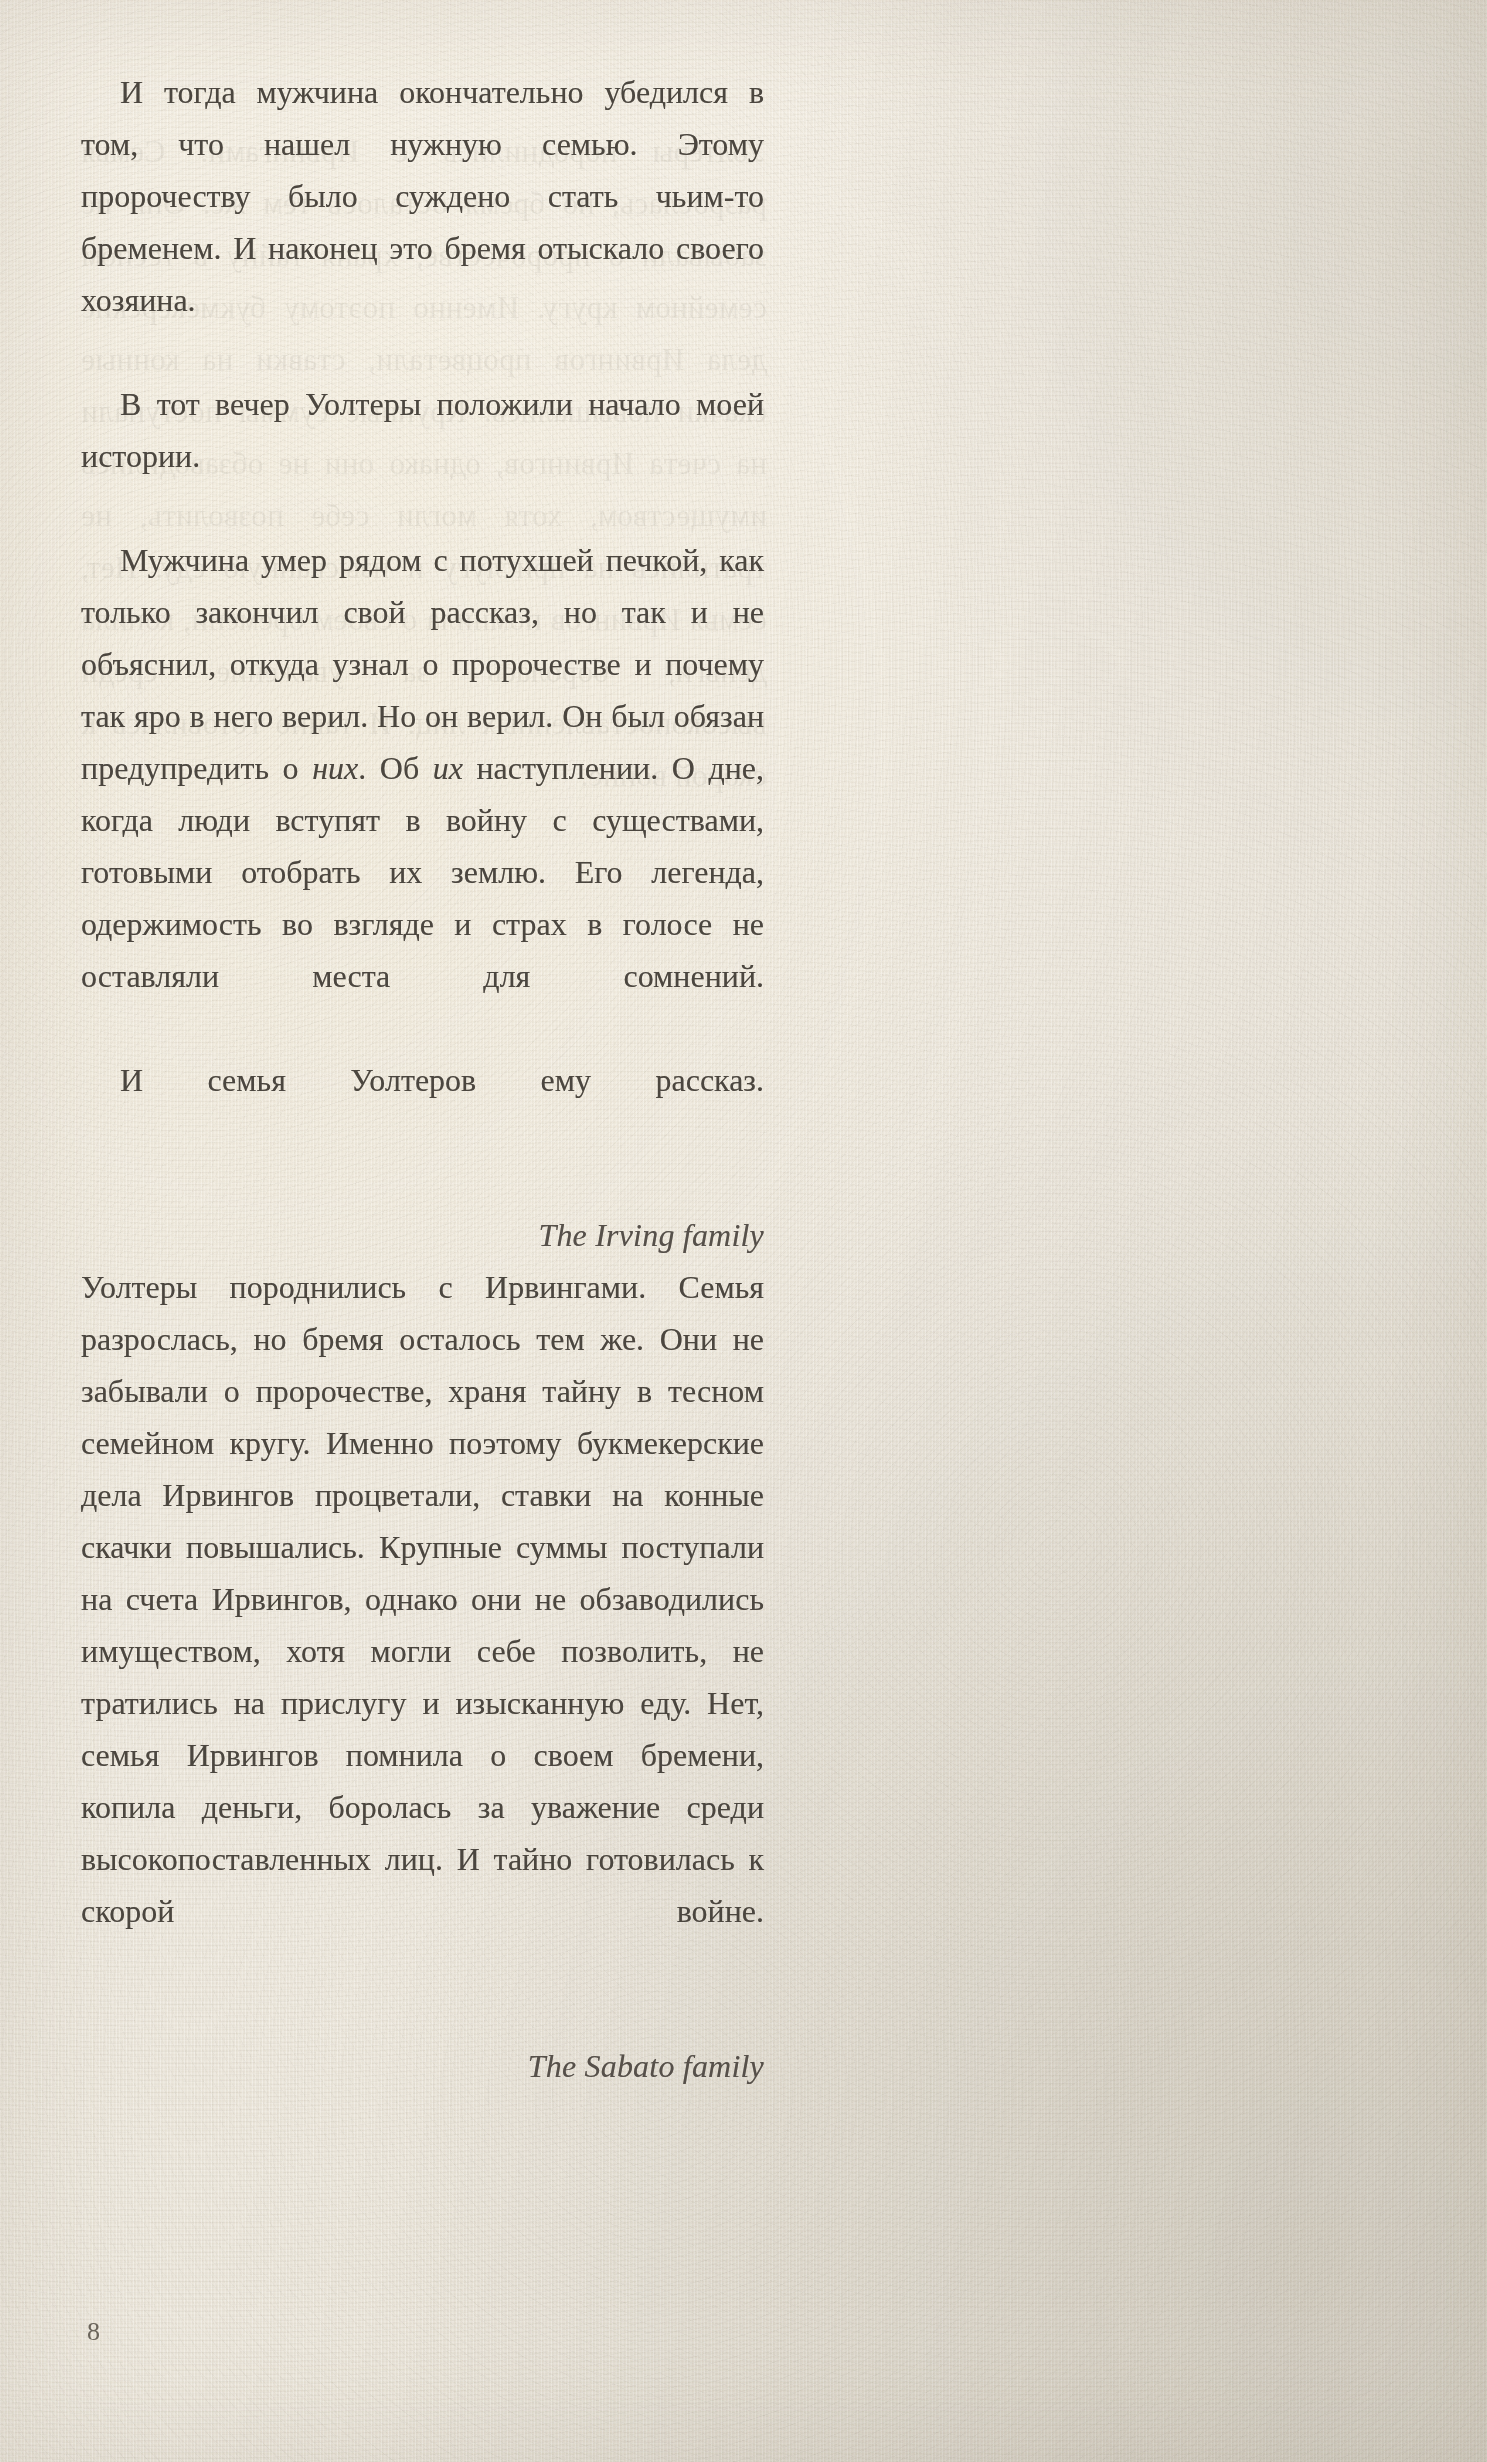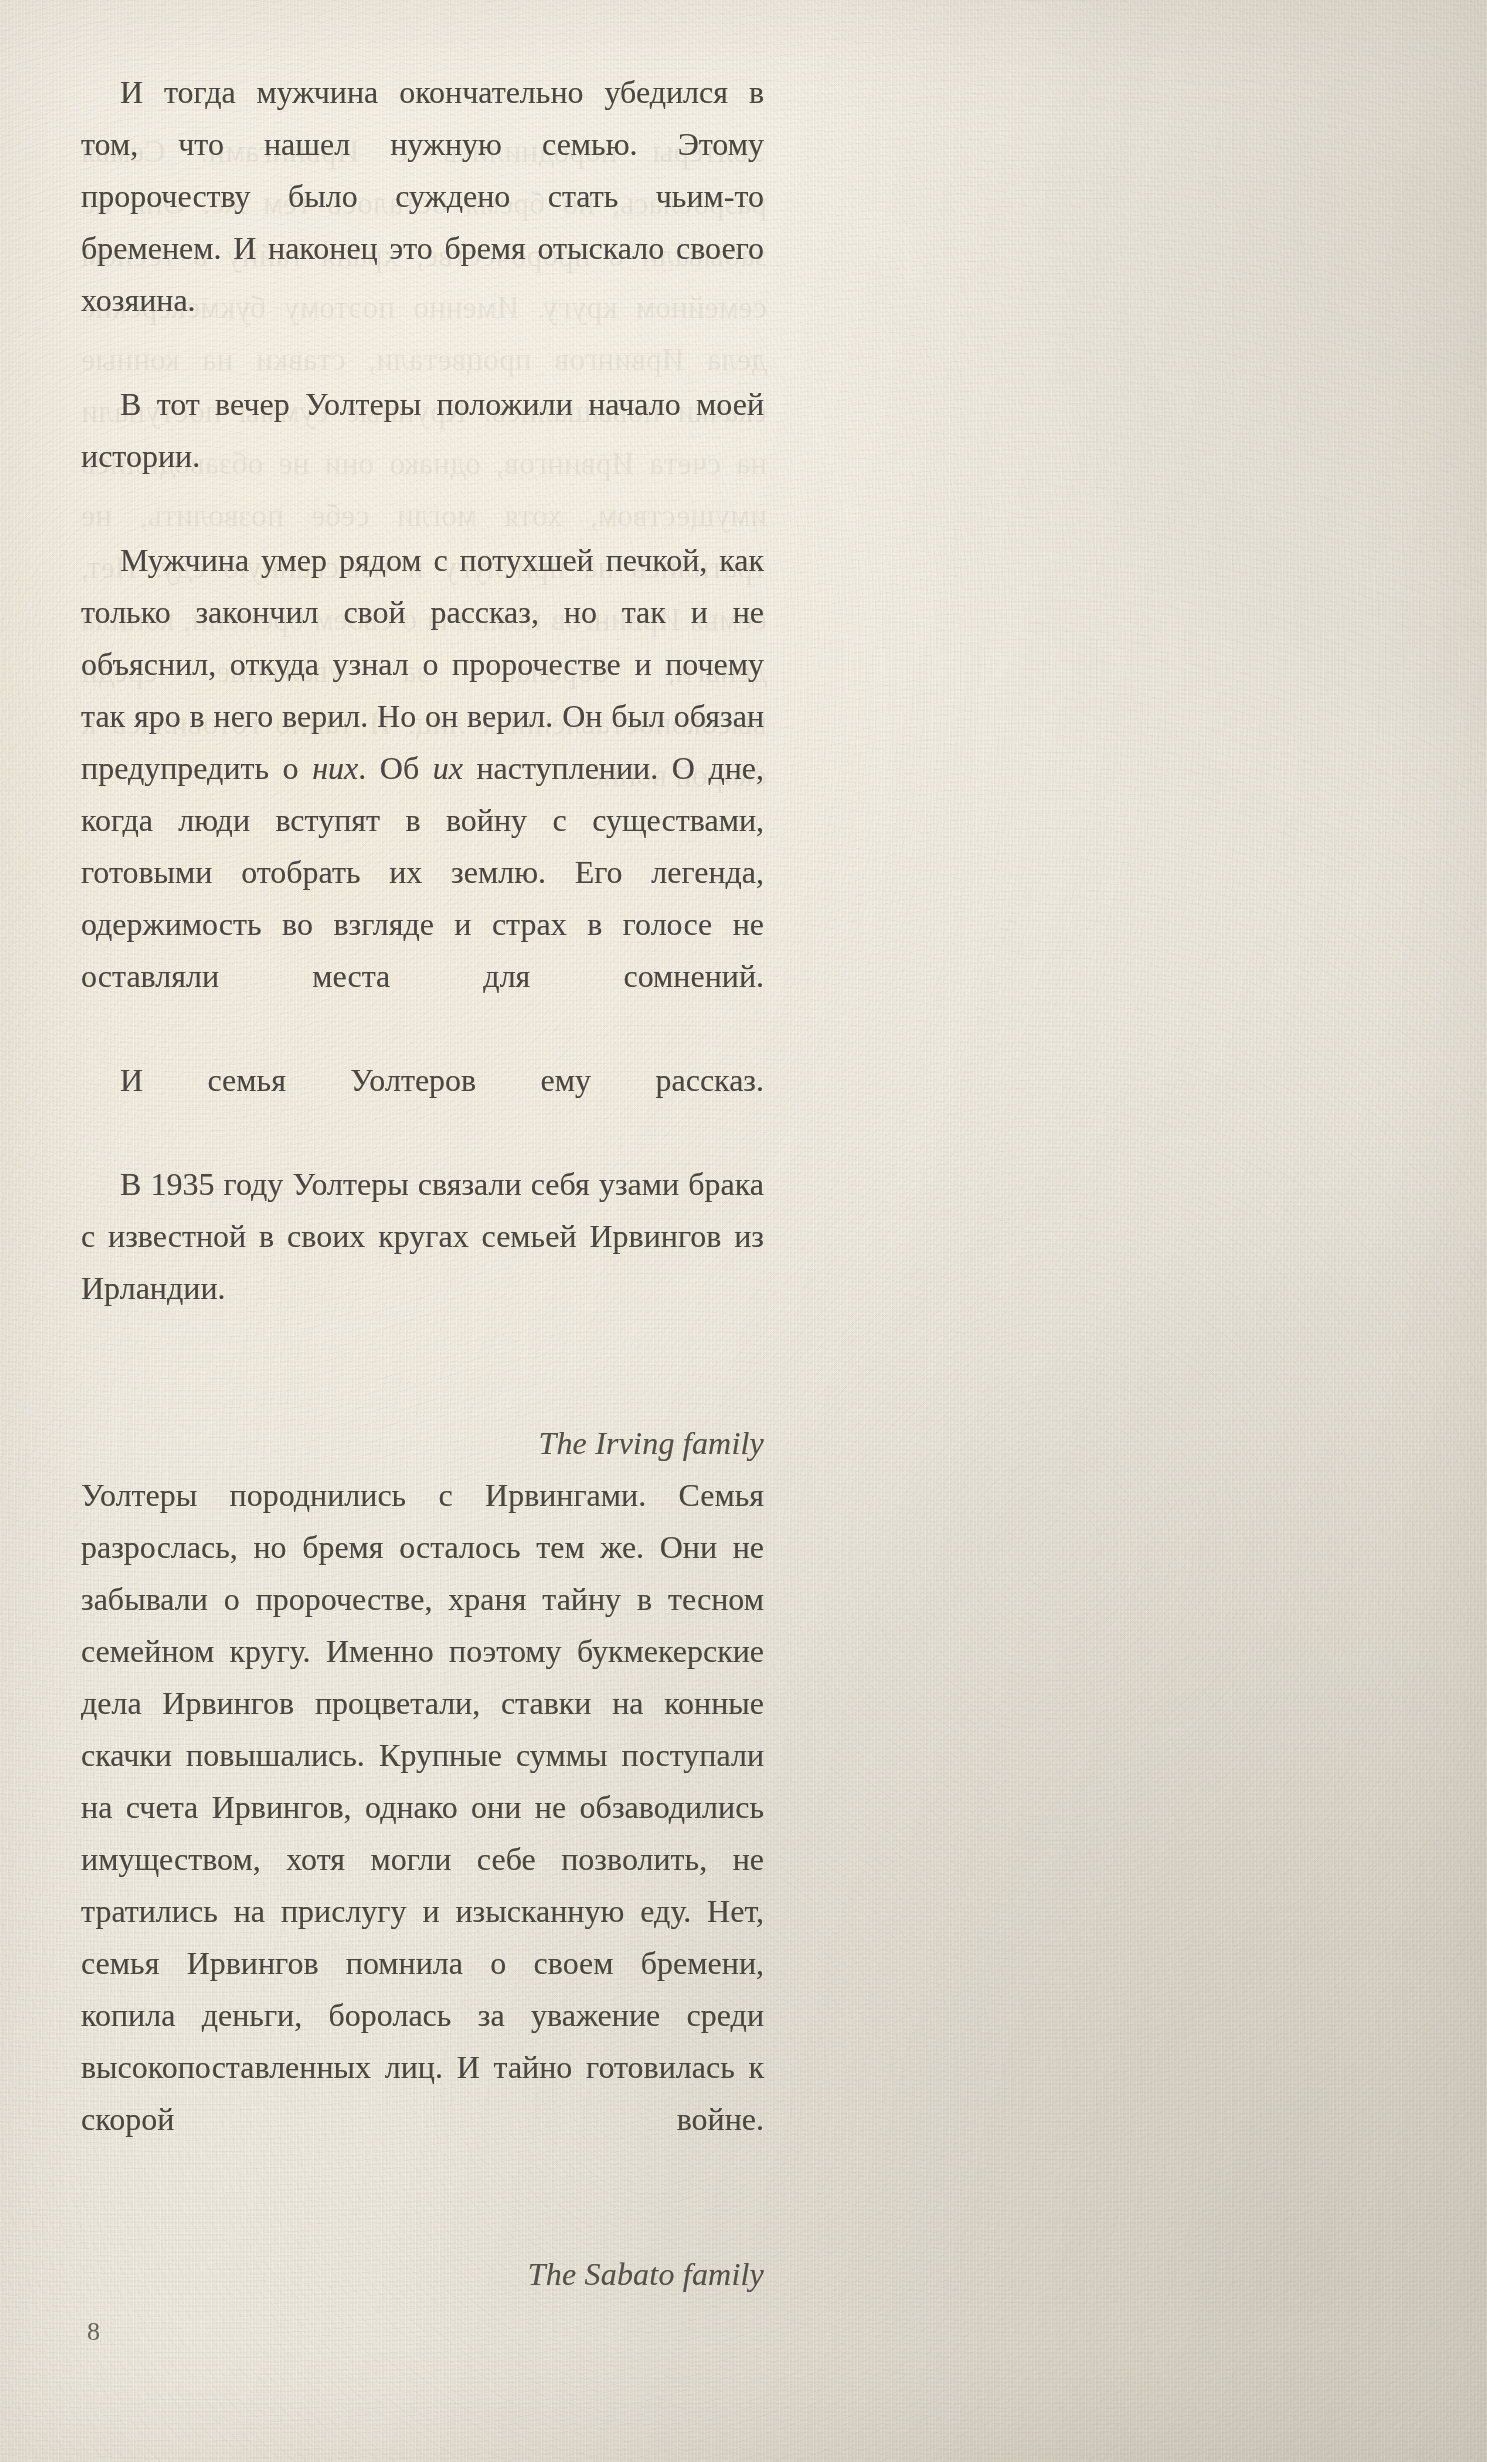--- a/index.html
+++ b/index.html
@@ -147,21 +147,20 @@
 
 <div class="page">
 
   <div class="showthrough">Уолтеры породнились с Ирвингами. Семья разрослась, но бремя осталось тем же. Они не забывали о пророчестве, храня тайну в тесном семейном кругу. Именно поэтому букмекерские дела Ирвингов процветали, ставки на конные скачки повышались. Крупные суммы поступали на счета Ирвингов, однако они не обзаводились имуществом, хотя могли себе позволить, не тратились на прислугу и изысканную еду. Нет, семья Ирвингов помнила о своем бремени, копила деньги, боролась за уважение среди высокопоставленных лиц. И тайно готовилась к скорой войне.</div>
 
   <div class="textblock" id="textblock">
       <p class="para"><span>И тогда мужчина окончательно убедился в том, что нашел нужную семью. Этому пророчеству было суждено стать чьим-то бременем. И наконец это бремя отыскало своего хозяина.</span></p>
       <p class="para"><span>В тот вечер Уолтеры положили начало моей истории.</span></p>
       <p class="para"><span>Мужчина умер рядом с потухшей печкой, как только закончил свой рассказ, но так и не объяснил, откуда узнал о пророчестве и почему так яро в него верил. Но он верил. Он был обязан предупредить о </span><em class="it">них</em><span>. Об </span><em class="it">их</em><span> наступлении. О дне, когда люди вступят в войну с существами, готовыми отобрать их землю. Его легенда, одержимость во взгляде и страх в голосе не оставляли места для сомнений.</span></p>
       <p class="para"><span>И семья Уолтеров ему рассказ.</span></p>
-      <p class="para"><span>В 1935 году Уолтеры связали себя узами брака с известной в своих кругах семьей Ирвингов из Ирландии.</span></p>
       <div class="gap-before-heading"></div>
       <h2 class="section-heading">The Irving family</h2>
       <p class="para noindent"><span>Уолтеры породнились с Ирвингами. Семья разрослась, но бремя осталось тем же. Они не забывали о пророчестве, храня тайну в тесном семейном кругу. Именно поэтому букмекерские дела Ирвингов процветали, ставки на конные скачки повышались. Крупные суммы поступали на счета Ирвингов, однако они не обзаводились имуществом, хотя могли себе позволить, не тратились на прислугу и изысканную еду. Нет, семья Ирвингов помнила о своем бремени, копила деньги, боролась за уважение среди высокопоставленных лиц. И тайно готовилась к скорой войне.</span></p>
       <div class="gap-before-heading"></div>
       <h2 class="section-heading">The Sabato family</h2>
     </div>
 
   <div class="folio">8</div>
 
 </div>

